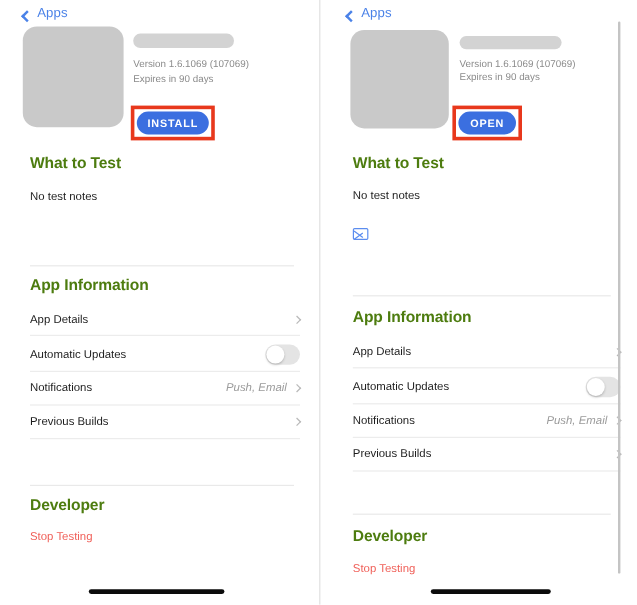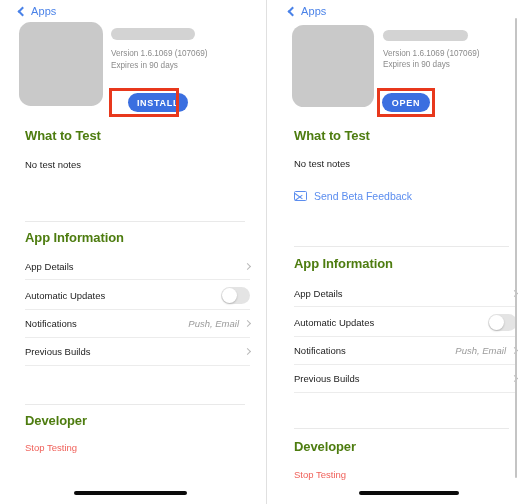--- a/index.html
+++ b/index.html
@@ -11,21 +11,21 @@
   }
   .stage { position: relative; width: 531px; height: 504px; background: #fff; }
 
   
   .panel { position: absolute; top: 0; height: 504px; background: #fff; overflow: hidden; }
   .panel-left  { left: 0;   width: 262px; }
   .panel-divider { position: absolute; left: 266px; top: 0; width: 1px; height: 504px; background: #e0e0e0; }
   .panel-right { left: 272px; width: 259px; }
 
   
-  .nav { display: flex; align-items: center; gap: 4px; color: #4a82e8; }
+  .nav { display: flex; align-items: flex-end; gap: 4px; color: #4a82e8; }
   .nav .chev {
     display: inline-block; width: 7px; height: 7px;
     border-left: 2px solid #4a82e8; border-bottom: 2px solid #4a82e8;
     transform: rotate(45deg); margin-right: 1px;
   }
   .nav-label { font-size: 11px; color: #4a82e8; letter-spacing: .1px; }
 
   
   .appicon { background: #c9c9c9; border-radius: 14%; }
   .name-redact { background: #d3d3d3; border-radius: 7px; }
@@ -92,21 +92,21 @@
       <span class="nav-label">Apps</span>
     </div>
 
     <div class="appicon" style="position:absolute;left:19px;top:22px;width:84px;height:84px;"></div>
 
     <div class="name-redact" style="position:absolute;left:111px;top:28px;width:84px;height:12px;"></div>
 
     <div class="meta" style="position:absolute;left:111px;top:48px;font-size:8.2px;">Version 1.6.1069 (107069)</div>
     <div class="meta" style="position:absolute;left:111px;top:60px;font-size:8.2px;">Expires in 90 days</div>
 
-    <button class="pill" style="position:absolute;left:114px;top:93px;width:60px;height:19px;font-size:9px;margin-left:14px;">INSTALL</button>
+    <button class="pill" style="position:absolute;left:114px;top:93px;width:60px;height:19px;font-size:9px;">INSTALL</button>
     <div class="annot" style="left:109px;top:88px;width:70px;height:29px;"></div>
 
     <div class="h2" style="position:absolute;left:25px;top:128px;font-size:13px;">What to Test</div>
     <div class="body-txt" style="position:absolute;left:25px;top:159px;font-size:9.5px;">No test notes</div>
 
     <div class="hr" style="position:absolute;left:25px;top:221px;width:220px;"></div>
 
     <div class="h2" style="position:absolute;left:25px;top:230px;font-size:13px;">App Information</div>
 
     <div class="row" style="position:absolute;left:25px;top:258px;width:225px;height:16px;">
@@ -166,21 +166,20 @@
     <div class="meta" style="position:absolute;left:111px;top:59px;font-size:8.2px;">Expires in 90 days</div>
 
     <button class="pill" style="position:absolute;left:110px;top:93px;width:48px;height:19px;font-size:9px;">OPEN</button>
     <div class="annot" style="left:105px;top:88px;width:58px;height:29px;"></div>
 
     <div class="h2" style="position:absolute;left:22px;top:128px;font-size:13px;">What to Test</div>
     <div class="body-txt" style="position:absolute;left:22px;top:158px;font-size:9.5px;">No test notes</div>
 
     <div class="feedback" style="position:absolute;left:22px;top:190px;">
       <span class="env"></span>
-      <span class="fb-label">Send Beta Feedback</span>
     </div>
 
     <div class="hr" style="position:absolute;left:22px;top:246px;width:215px;"></div>
 
     <div class="h2" style="position:absolute;left:22px;top:256px;font-size:13px;">App Information</div>
 
     <div class="row" style="position:absolute;left:22px;top:285px;width:223px;height:16px;">
       <span class="row-label" style="font-size:9.5px;">App Details</span>
       <span class="row-right">
         <span class="dis"></span>

